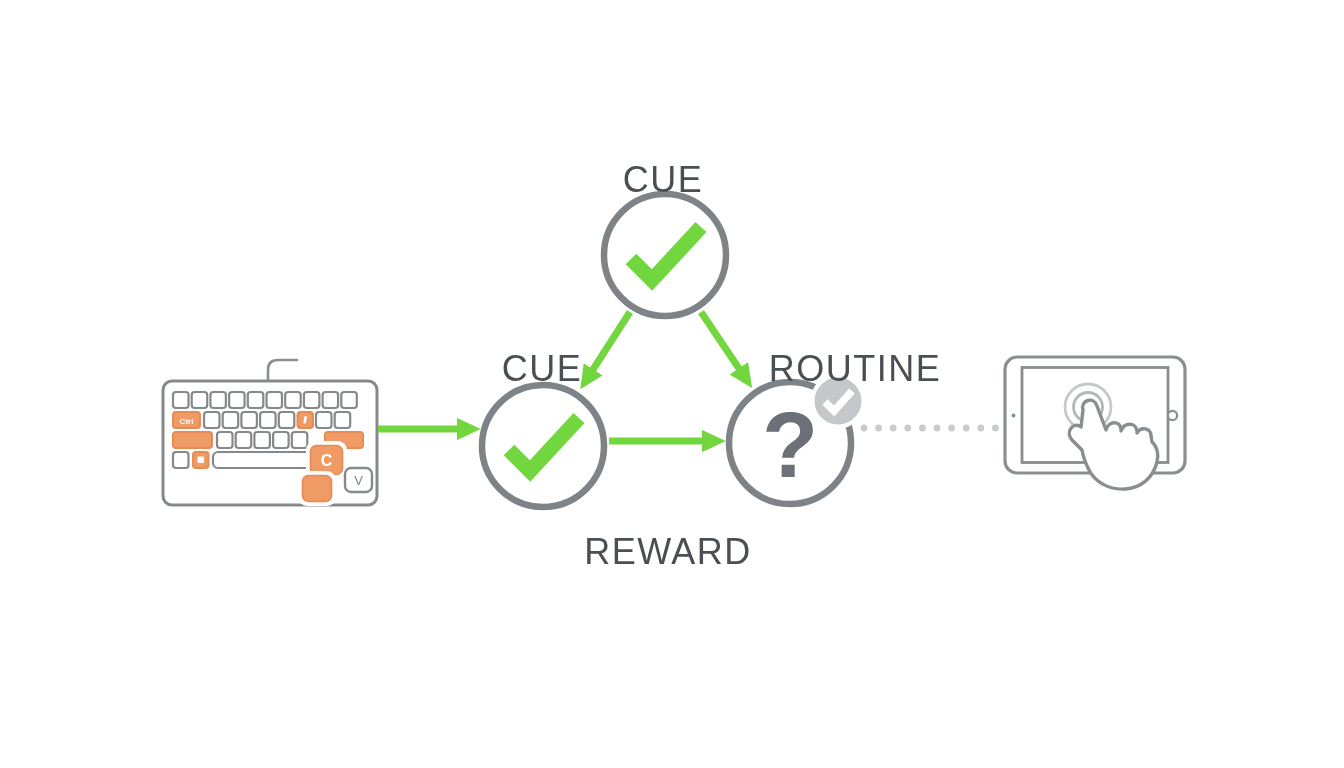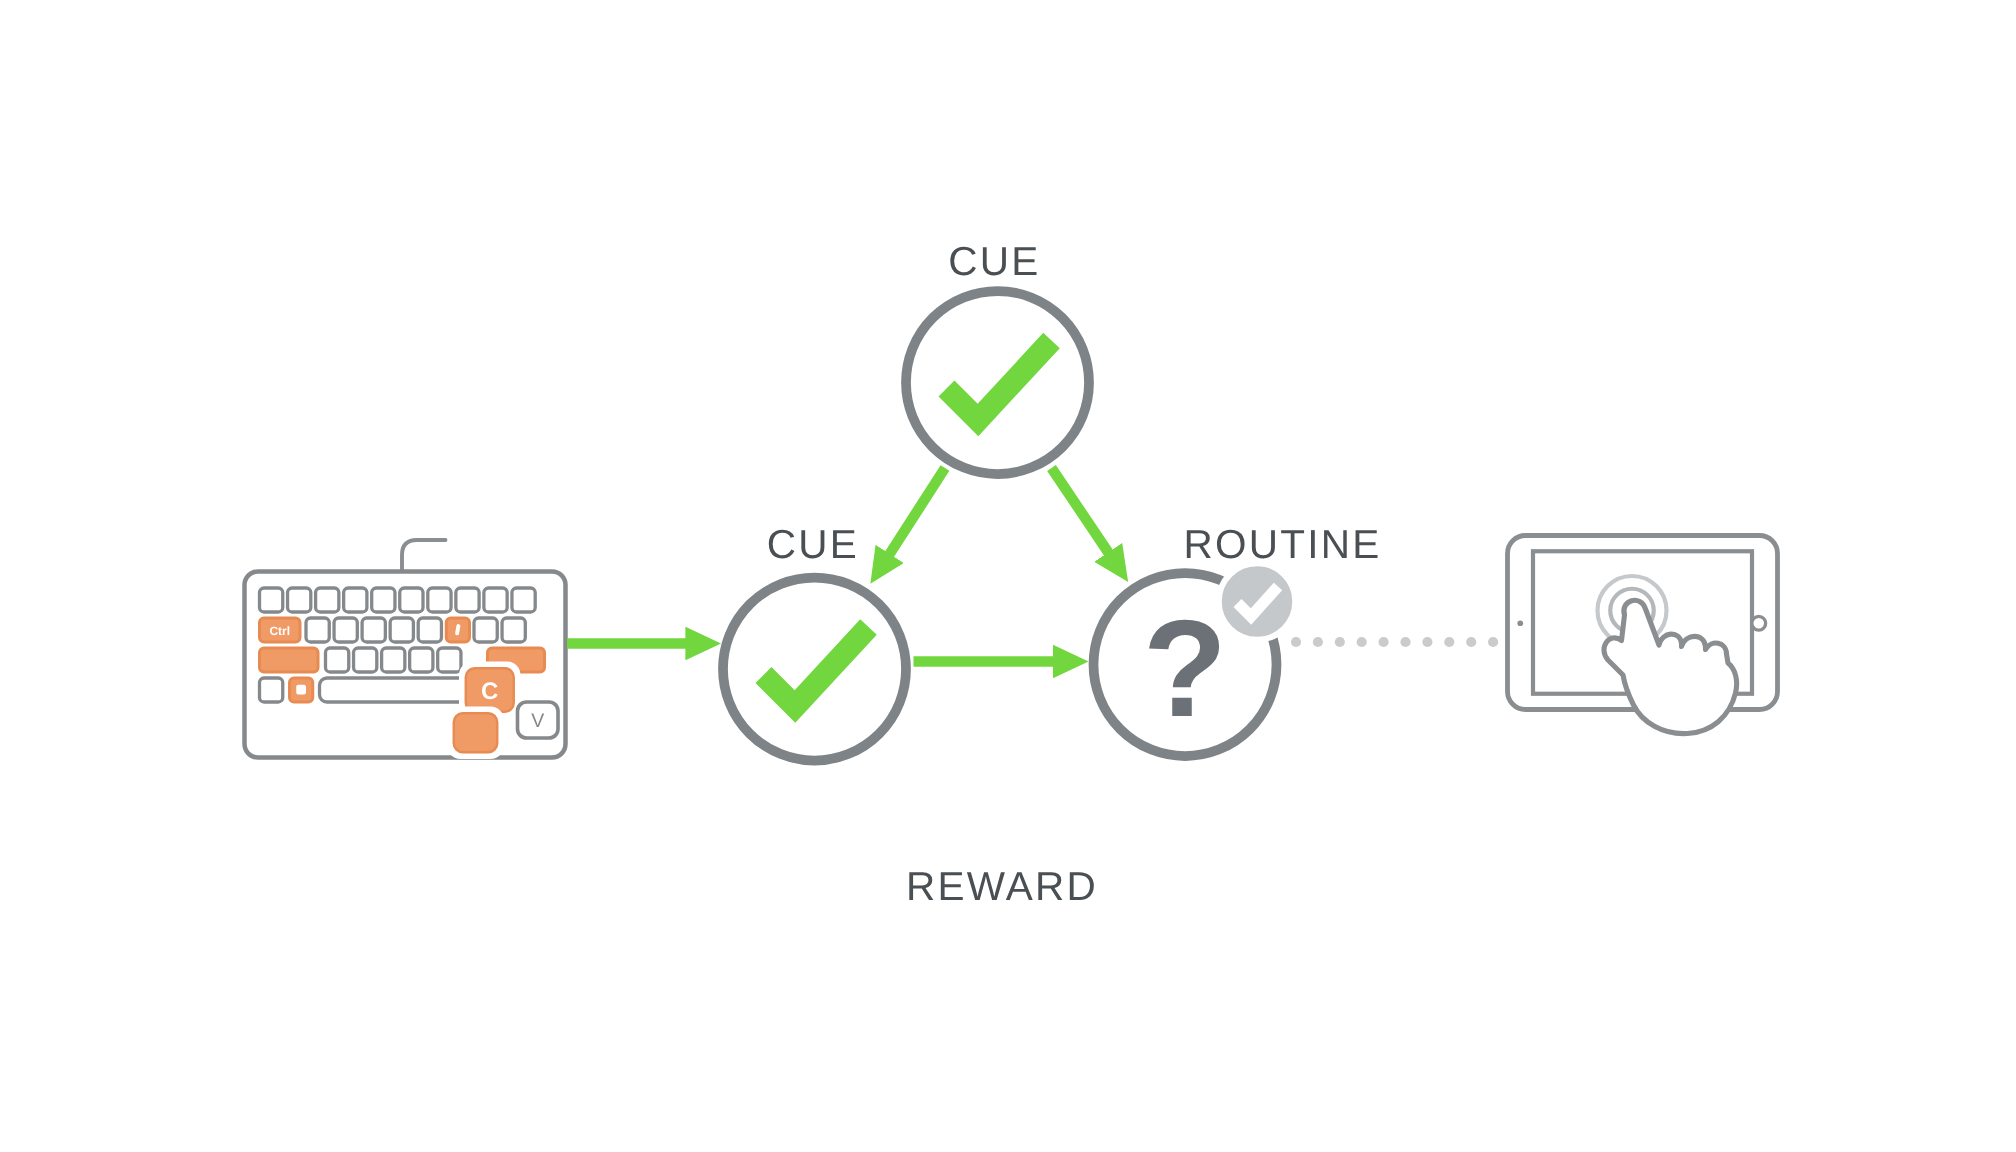--- a/index.html
+++ b/index.html
@@ -3,21 +3,21 @@
 <meta charset="utf-8">
 <style>
   html,body{margin:0;padding:0;background:#fff;}
   .canvas{
     position:relative;width:1344px;height:768px;background:#ffffff;overflow:hidden;
     font-family:"Liberation Sans",sans-serif;
   }
   svg{position:absolute;left:0;top:0;}
   .node-label{
     position:absolute;transform:translateX(-50%);
-    color:#4a4f53;font-size:27px;font-weight:500;letter-spacing:1.5px;
+    color:#4a4f53;font-size:36px;font-weight:500;letter-spacing:1.5px;
     white-space:nowrap;user-select:none;
   }
 </style>
 </head>
 <body>
 
 <div class="canvas">
 
   <svg width="1344" height="768" viewBox="0 0 1344 768">
     <defs>
@@ -157,15 +157,15 @@
                  C114,140 100,132 94,120
                  C90,112 88,106 87,100 L77,90
                  C70,82 78,71 86,77 Z" fill="#ffffff" stroke="#8a8e91" stroke-width="3.4" stroke-linejoin="round" stroke-linecap="round"></path>
       </g>
     </g>
   </svg>
 
   <div class="node-label" style="left:663px;top:159px;">CUE</div>
   <div class="node-label" style="left:542px;top:348px;">CUE</div>
   <div class="node-label" style="left:815px;top:348px;margin-left:40px;">ROUTINE</div>
-  <div class="node-label" style="left:668px;top:531px;margin-top:45px;">REWARD</div>
+  <div class="node-label" style="left:668px;top:531px;">REWARD</div>
 
 </div>
 
 </body></html>

